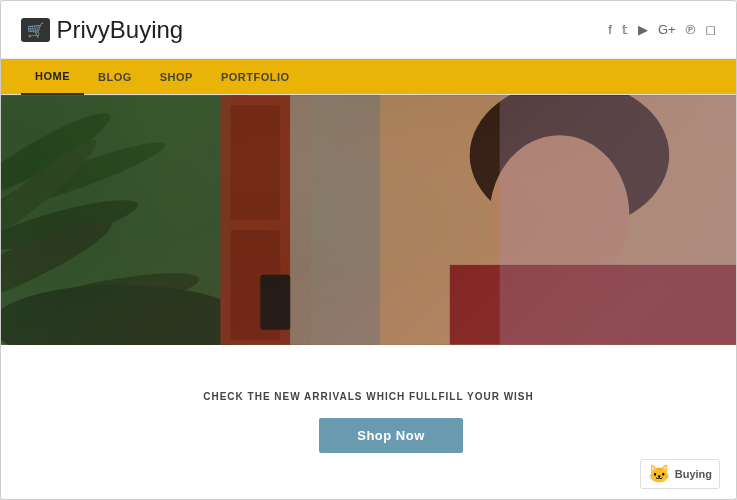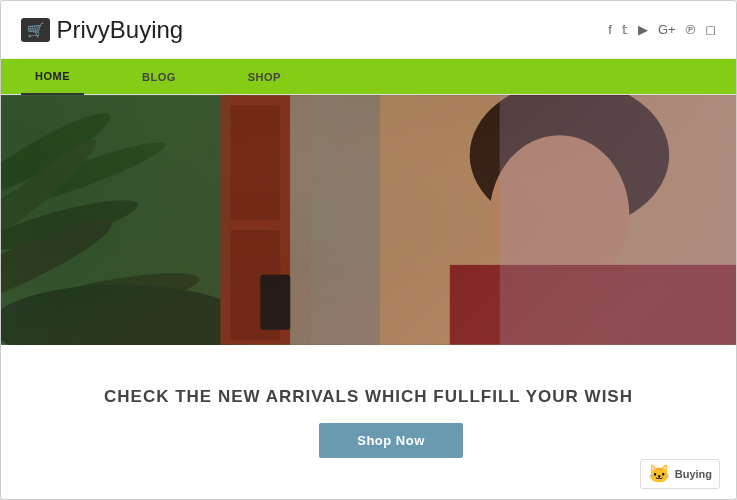--- a/index.html
+++ b/index.html
@@ -64,25 +64,24 @@
       font-size: 13px;
     }
     .social-icon {
       cursor: pointer;
       color: #666;
     }
     
     .nav {
       display: flex;
       align-items: center;
-      background: #84cc16;
+      background: #eab308;
       border-bottom: 1px solid #ddd;
       padding: 0 20px;
       height: 36px;
-      gap: 44px;
     }
     .nav-item {
       font-size: 11px;
       font-weight: bold;
       color: #444;
       text-transform: uppercase;
       padding: 0 14px;
       height: 36px;
       display: flex;
       align-items: center;
@@ -162,21 +161,21 @@
       flex: 1;
       background: #fff;
       display: flex;
       flex-direction: column;
       align-items: center;
       justify-content: center;
       padding: 20px;
       position: relative;
     }
     .cta-text {
-      font-size: 17px;
+      font-size: 10px;
       font-weight: bold;
       color: #444;
       letter-spacing: 1px;
       text-align: center;
       margin-bottom: 16px;
       text-transform: uppercase;
     }
     .shop-now-btn {
       background: #6a9ab0;
       color: #fff;
@@ -232,20 +231,21 @@
       <span class="social-icon">G+</span>
       <span class="social-icon">℗</span>
       <span class="social-icon">◻</span>
     </div>
   </div>
 
   <nav class="nav">
     <div class="nav-item active">HOME</div>
     <div class="nav-item">BLOG</div>
     <div class="nav-item">SHOP</div>
+    <div class="nav-item">PORTFOLIO</div>
   </nav>
 
   <div class="hero">
     <div class="hero-bg"></div>
     <div class="hero-overlay"></div>
     <div class="hero-plants"></div>
     <div class="hero-door"></div>
     <div class="hero-person"></div>
     <div class="hero-tint"></div>
 

